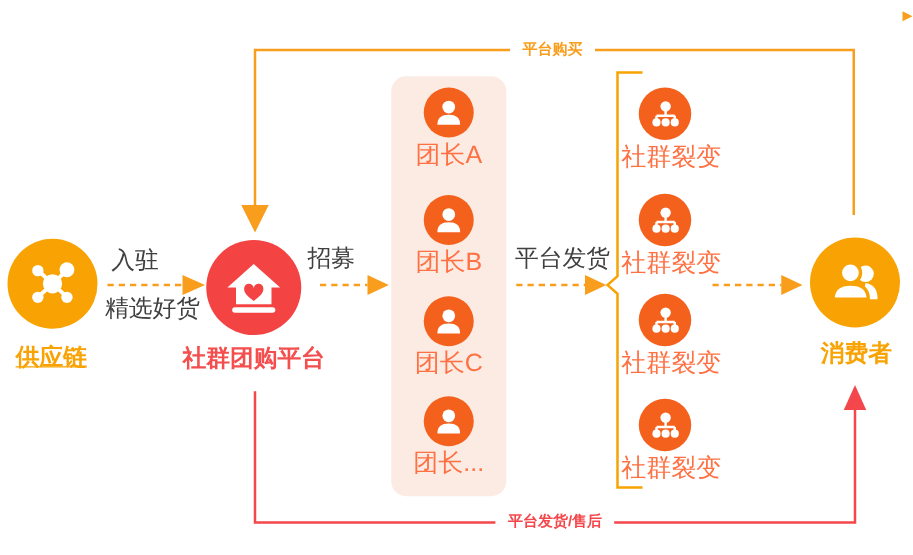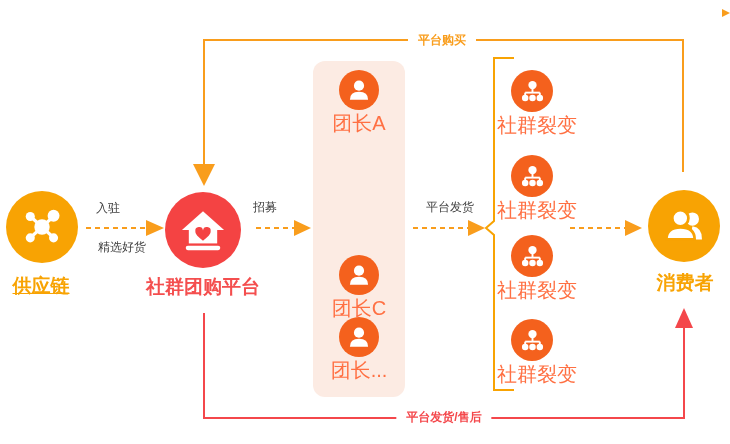--- a/index.html
+++ b/index.html
@@ -23,21 +23,21 @@
   .abs{position:absolute;}
   .amber-bg{background:var(--amber);}
   .red-bg{background:var(--red-circle);}
   .deep-bg{background:var(--deep-orange);}
   .supply-circle{left:6px;top:191px;width:72px;height:72px;}
   .platform-circle{left:165px;top:192px;width:76px;height:76px;}
   .consumer-circle{left:648px;top:190px;width:72px;height:72px;}
   .node-label{position:absolute;transform:translate(-50%,-50%);font-size:19px;font-weight:bold;white-space:nowrap;}
   .label-amber{color:var(--amber);}
   .label-red{color:var(--red-text);}
-  .edge-label{position:absolute;transform:translate(-50%,-50%);font-size:12px;color:var(--dark-text);white-space:nowrap;}
+  .edge-label{position:absolute;transform:translate(-50%,-50%);font-size:19px;color:var(--dark-text);white-space:nowrap;}
   .flow-label{position:absolute;transform:translate(-50%,-50%);font-size:12px;font-weight:bold;background:#fff;padding:0 10px;white-space:nowrap;}
   .flow-orange{color:var(--arrow-orange);}
   .flow-red{color:var(--line-red);text-align:center;}
   .leader-panel{position:absolute;left:313px;top:61px;width:92px;height:336px;background:var(--panel-bg);border-radius:12px;}
   .leader-group{position:absolute;left:0;right:0;text-align:center;}
   .leader-group .icon-circle{width:40px;height:40px;margin:0 auto;}
   .fission-group{position:absolute;left:497px;width:70px;text-align:center;}
   .fission-group .icon-circle{width:42px;height:42px;margin:0 auto;}
   .small-label{margin-top:0;font-size:20px;color:var(--light-orange);white-space:nowrap;}
   .stroke-amber{stroke:var(--amber);}
@@ -111,21 +111,30 @@
   <div class="leader-panel">
     <div class="leader-group" style="top:9px;">
       <div class="icon-circle deep-bg">
         <svg width="26" height="26" viewBox="0 0 24 24">
           <circle cx="12" cy="8" r="4.7" fill="#ffffff"></circle>
           <path d="M3.6,21 q0,-7.3 8.4,-7.3 q8.4,0 8.4,7.3 z" fill="#ffffff"></path>
         </svg>
       </div>
       <div class="small-label">团长A</div>
     </div>
-    <div class="leader-group" style="top:194px;">
+    <div class="leader-group" style="top:95px;">
+      <div class="icon-circle deep-bg">
+        <svg width="26" height="26" viewBox="0 0 24 24">
+          <circle cx="12" cy="8" r="4.7" fill="#ffffff"></circle>
+          <path d="M3.6,21 q0,-7.3 8.4,-7.3 q8.4,0 8.4,7.3 z" fill="#ffffff"></path>
+        </svg>
+      </div>
+      <div class="small-label">团长B</div>
+    </div>
+    <div class="leader-group" style="top:176px;">
       <div class="icon-circle deep-bg">
         <svg width="26" height="26" viewBox="0 0 24 24">
           <circle cx="12" cy="8" r="4.7" fill="#ffffff"></circle>
           <path d="M3.6,21 q0,-7.3 8.4,-7.3 q8.4,0 8.4,7.3 z" fill="#ffffff"></path>
         </svg>
       </div>
       <div class="small-label">团长C</div>
     </div>
     <div class="leader-group" style="top:256px;">
       <div class="icon-circle deep-bg">

